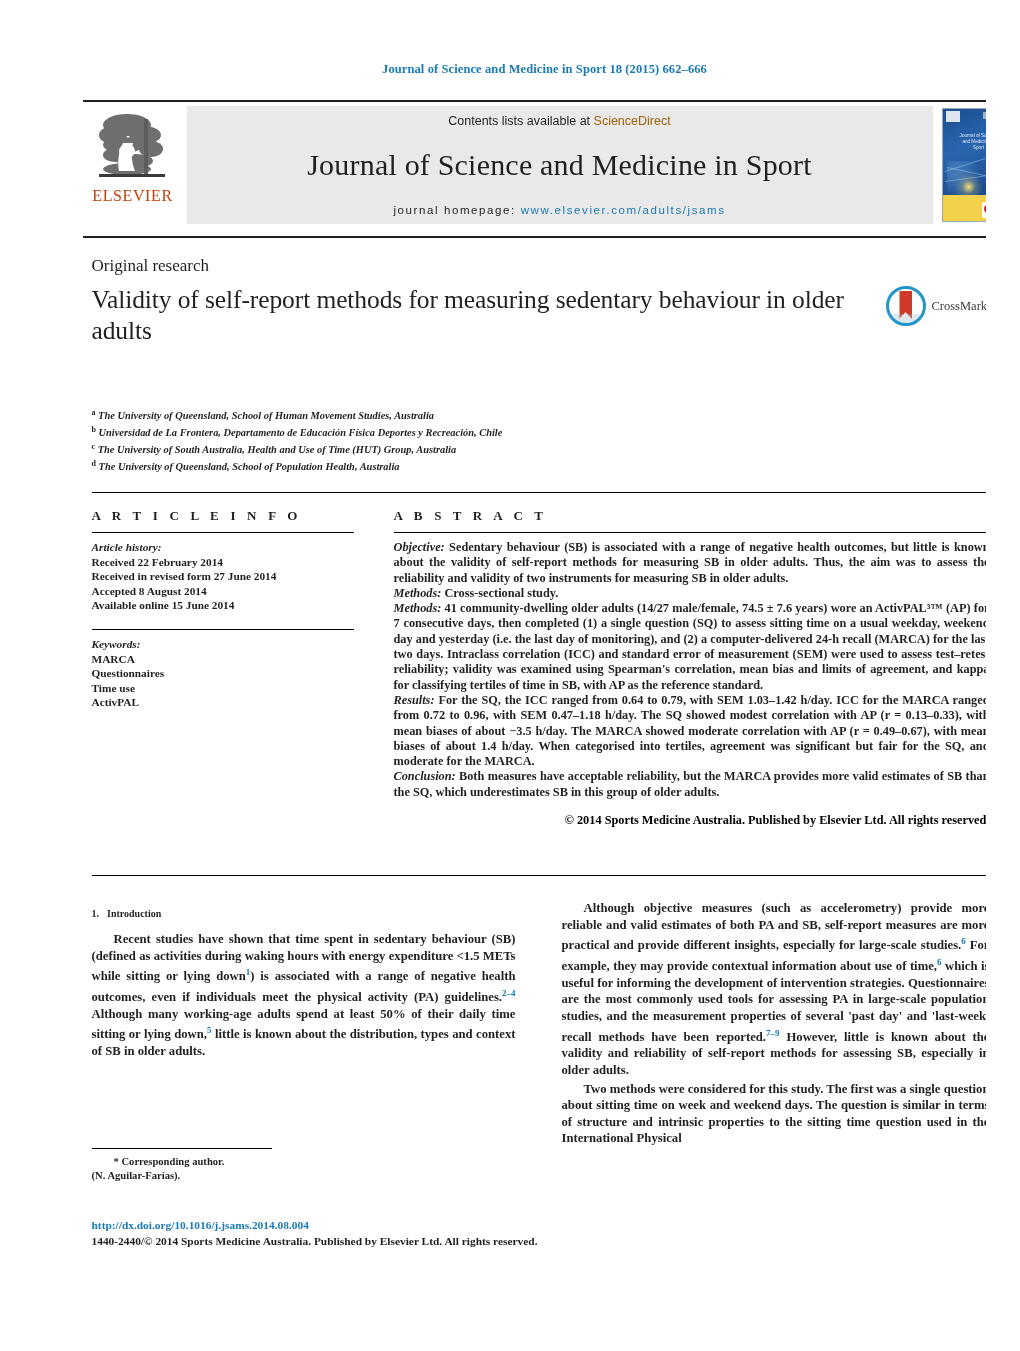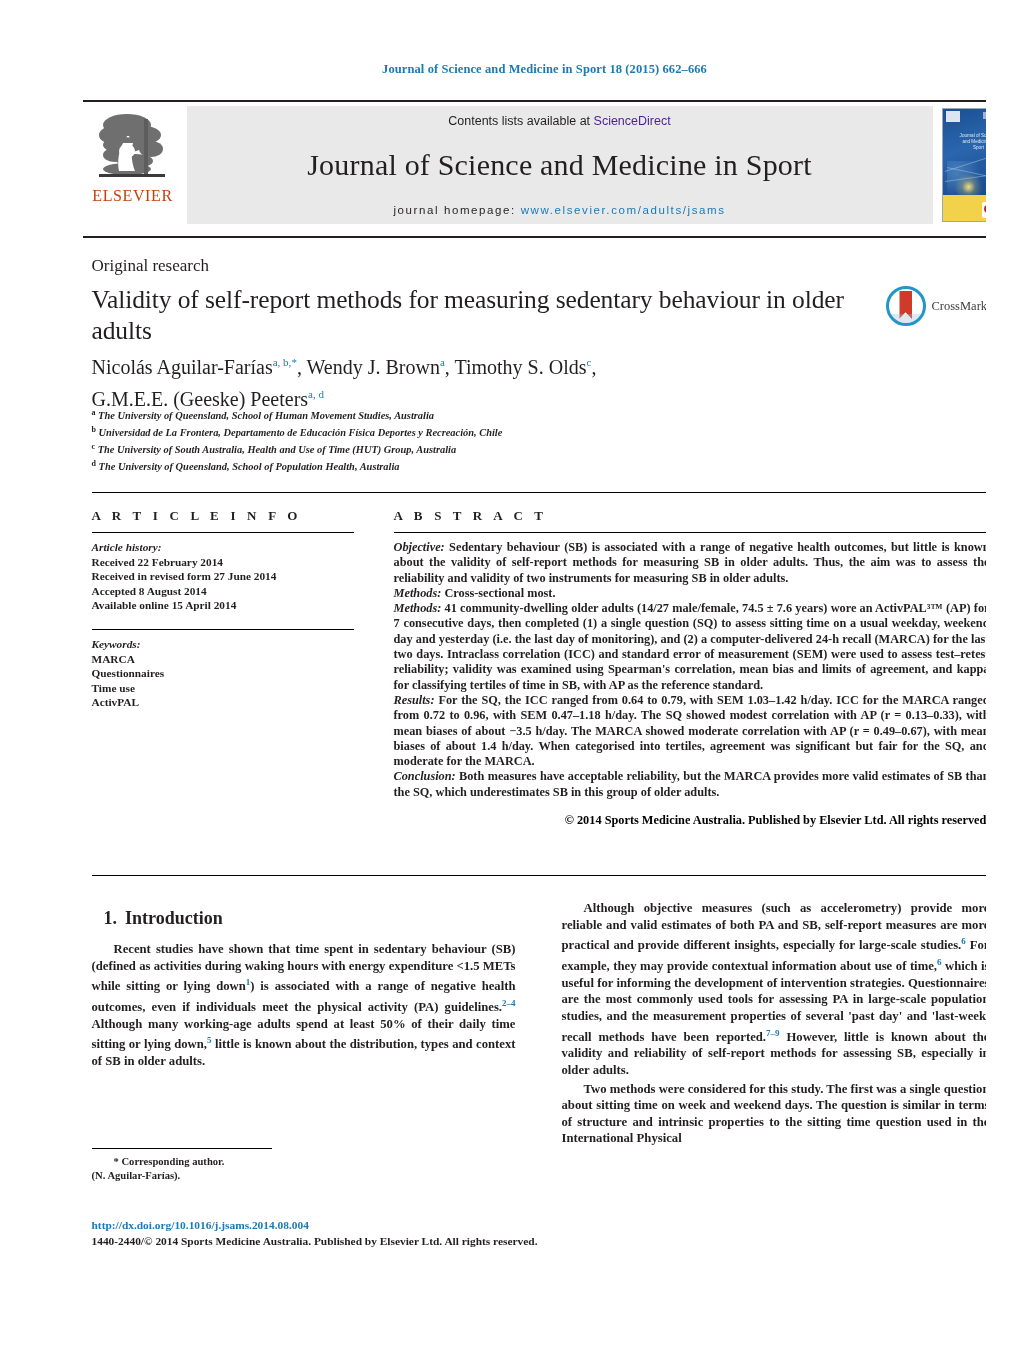--- a/index.html
+++ b/index.html
@@ -13,21 +13,21 @@
   }
   #page {
     position: relative;
     width: 951px;
     height: 1351px;
     margin: 0 auto;
     background: #ffffff;
     overflow: hidden;
   }
 
-  a, .link { color: #4c1d95; text-decoration: none; }
+  a, .link { color: #a16207; text-decoration: none; }
 
   
   .running-head {
     position: absolute;
     top: 62px; left: 0; width: 1020px;
     text-align: center;
     font-size: 12.5px;
     font-weight: bold;
     color: #1a7ab5;
     letter-spacing: 0.1px;
@@ -320,23 +320,23 @@
   
   .col-left {
     position: absolute;
     top: 908px; left: 57px; width: 424px;
   }
   .col-right {
     position: absolute;
     top: 900px; left: 527px; width: 428px;
   }
   .sec-title {
-    font-size: 18px;
-    font-weight: bold;
-    margin: 0 0 12px 12px;
+    font-size: 10px;
+    font-weight: bold;
+    margin: 0 0 12px 0;
     color: #231f20;
   }
   .sec-title .num { margin-right: 8px; }
   .para {
     font-size: 12.7px;
     line-height: 16.6px;
     font-weight: bold;
     text-align: justify;
     text-indent: 22px;
     margin: 0 0 2px 0;
@@ -442,62 +442,56 @@
   <div class="article-title">Validity of self-report methods for measuring sedentary behaviour in older adults</div>
 
   <div class="crossmark">
     <div class="cm-logo">
       <div class="ribbon"></div>
       <div class="shade"></div>
     </div>
     <div class="cm-text">CrossMark</div>
   </div>
 
-  <div class="authors">
-    <span>Nicolás Aguilar-Farías</span><sup>a, b,</sup><sup class="star">*</sup>,
-    <span>Wendy J. Brown</span><sup>a</sup>,
-    <span>Timothy S. Olds</span><sup>c</sup>,<br>
-    <span>G.M.E.E. (Geeske) Peeters</span><sup>a, d</sup>
-  </div>
 
   <div class="affils">
     <div><sup>a</sup> <span>The University of Queensland, School of Human Movement Studies, Australia</span></div>
     <div><sup>b</sup> <span>Universidad de La Frontera, Departamento de Educación Física Deportes y Recreación, Chile</span></div>
     <div><sup>c</sup> <span>The University of South Australia, Health and Use of Time (HUT) Group, Australia</span></div>
     <div><sup>d</sup> <span>The University of Queensland, School of Population Health, Australia</span></div>
   </div>
 
   <div class="info-rule-top"></div>
 
   <div class="info-col">
     <div class="sec-head">A R T I C L E    I N F O</div>
     <div class="hr-thin"></div>
     <div class="info-body">
       <div class="it">Article history:</div>
       <div>Received 22 February 2014</div>
       <div>Received in revised form 27 June 2014</div>
       <div>Accepted 8 August 2014</div>
-      <div>Available online 15 April 2014</div>
+      <div>Available online 15 June 2014</div>
     </div>
     <div class="hr-thin" style="margin-top:16px;"></div>
     <div class="info-body">
       <div class="it">Keywords:</div>
       <div>MARCA</div>
       <div>Questionnaires</div>
       <div>Time use</div>
       <div>ActivPAL</div>
     </div>
   </div>
 
   <div class="abs-col">
     <div class="sec-head">A B S T R A C T</div>
     <div class="hr-thin"></div>
     <div class="abs-body">
       <span class="lbl">Objective:</span><span> Sedentary behaviour (SB) is associated with a range of negative health outcomes, but little is known about the validity of self-report methods for measuring SB in older adults. Thus, the aim was to assess the reliability and validity of two instruments for measuring SB in older adults.</span><br>
-      <span class="lbl">Methods:</span><span> Cross-sectional most.</span><br>
+      <span class="lbl">Methods:</span><span> Cross-sectional study.</span><br>
       <span class="lbl">Methods:</span><span> 41 community-dwelling older adults (14/27 male/female, 74.5 ± 7.6 years) wore an ActivPAL³™ (AP) for 7 consecutive days, then completed (1) a single question (SQ) to assess sitting time on a usual weekday, weekend day and yesterday (i.e. the last day of monitoring), and (2) a computer-delivered 24-h recall (MARCA) for the last two days. Intraclass correlation (ICC) and standard error of measurement (SEM) were used to assess test–retest reliability; validity was examined using Spearman's correlation, mean bias and limits of agreement, and kappa for classifying tertiles of time in SB, with AP as the reference standard.</span><br>
       <span class="lbl">Results:</span><span> For the SQ, the ICC ranged from 0.64 to 0.79, with SEM 1.03–1.42 h/day. ICC for the MARCA ranged from 0.72 to 0.96, with SEM 0.47–1.18 h/day. The SQ showed modest correlation with AP (r = 0.13–0.33), with mean biases of about −3.5 h/day. The MARCA showed moderate correlation with AP (r = 0.49–0.67), with mean biases of about 1.4 h/day. When categorised into tertiles, agreement was significant but fair for the SQ, and moderate for the MARCA.</span><br>
       <span class="lbl">Conclusion:</span><span> Both measures have acceptable reliability, but the MARCA provides more valid estimates of SB than the SQ, which underestimates SB in this group of older adults.</span>
     </div>
     <div class="abs-copy">© 2014 Sports Medicine Australia. Published by Elsevier Ltd. All rights reserved.</div>
   </div>
 
   <div class="info-rule-bot"></div>
 
   <div class="col-left">

